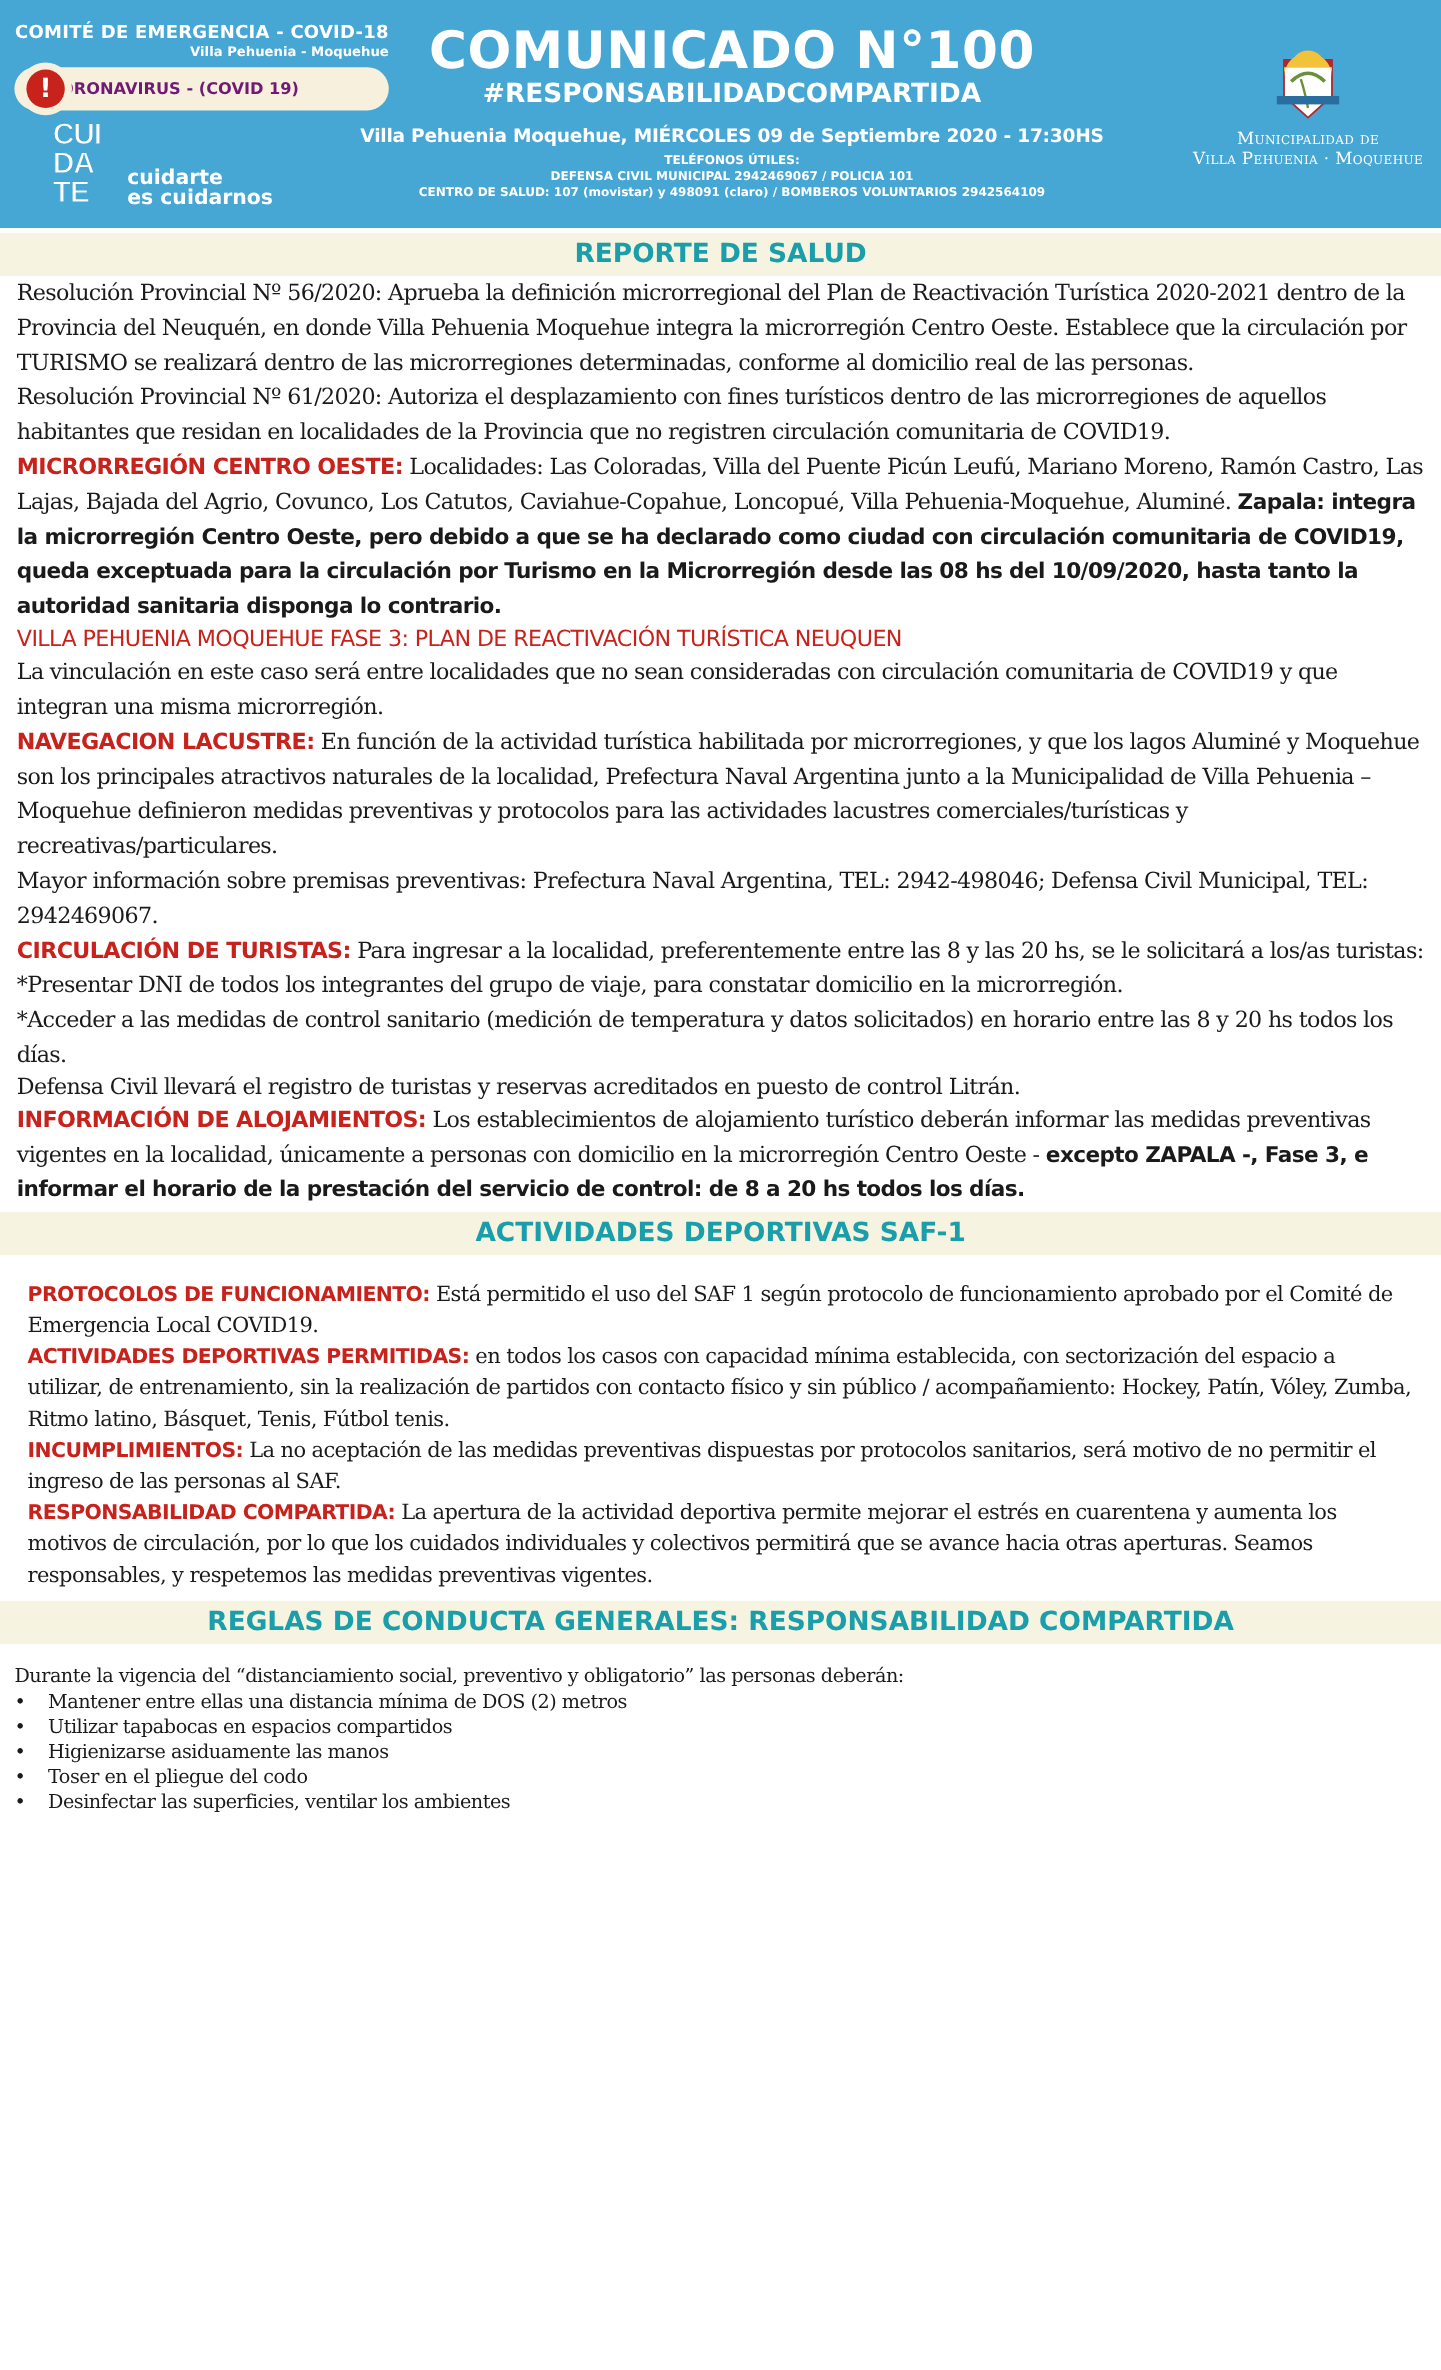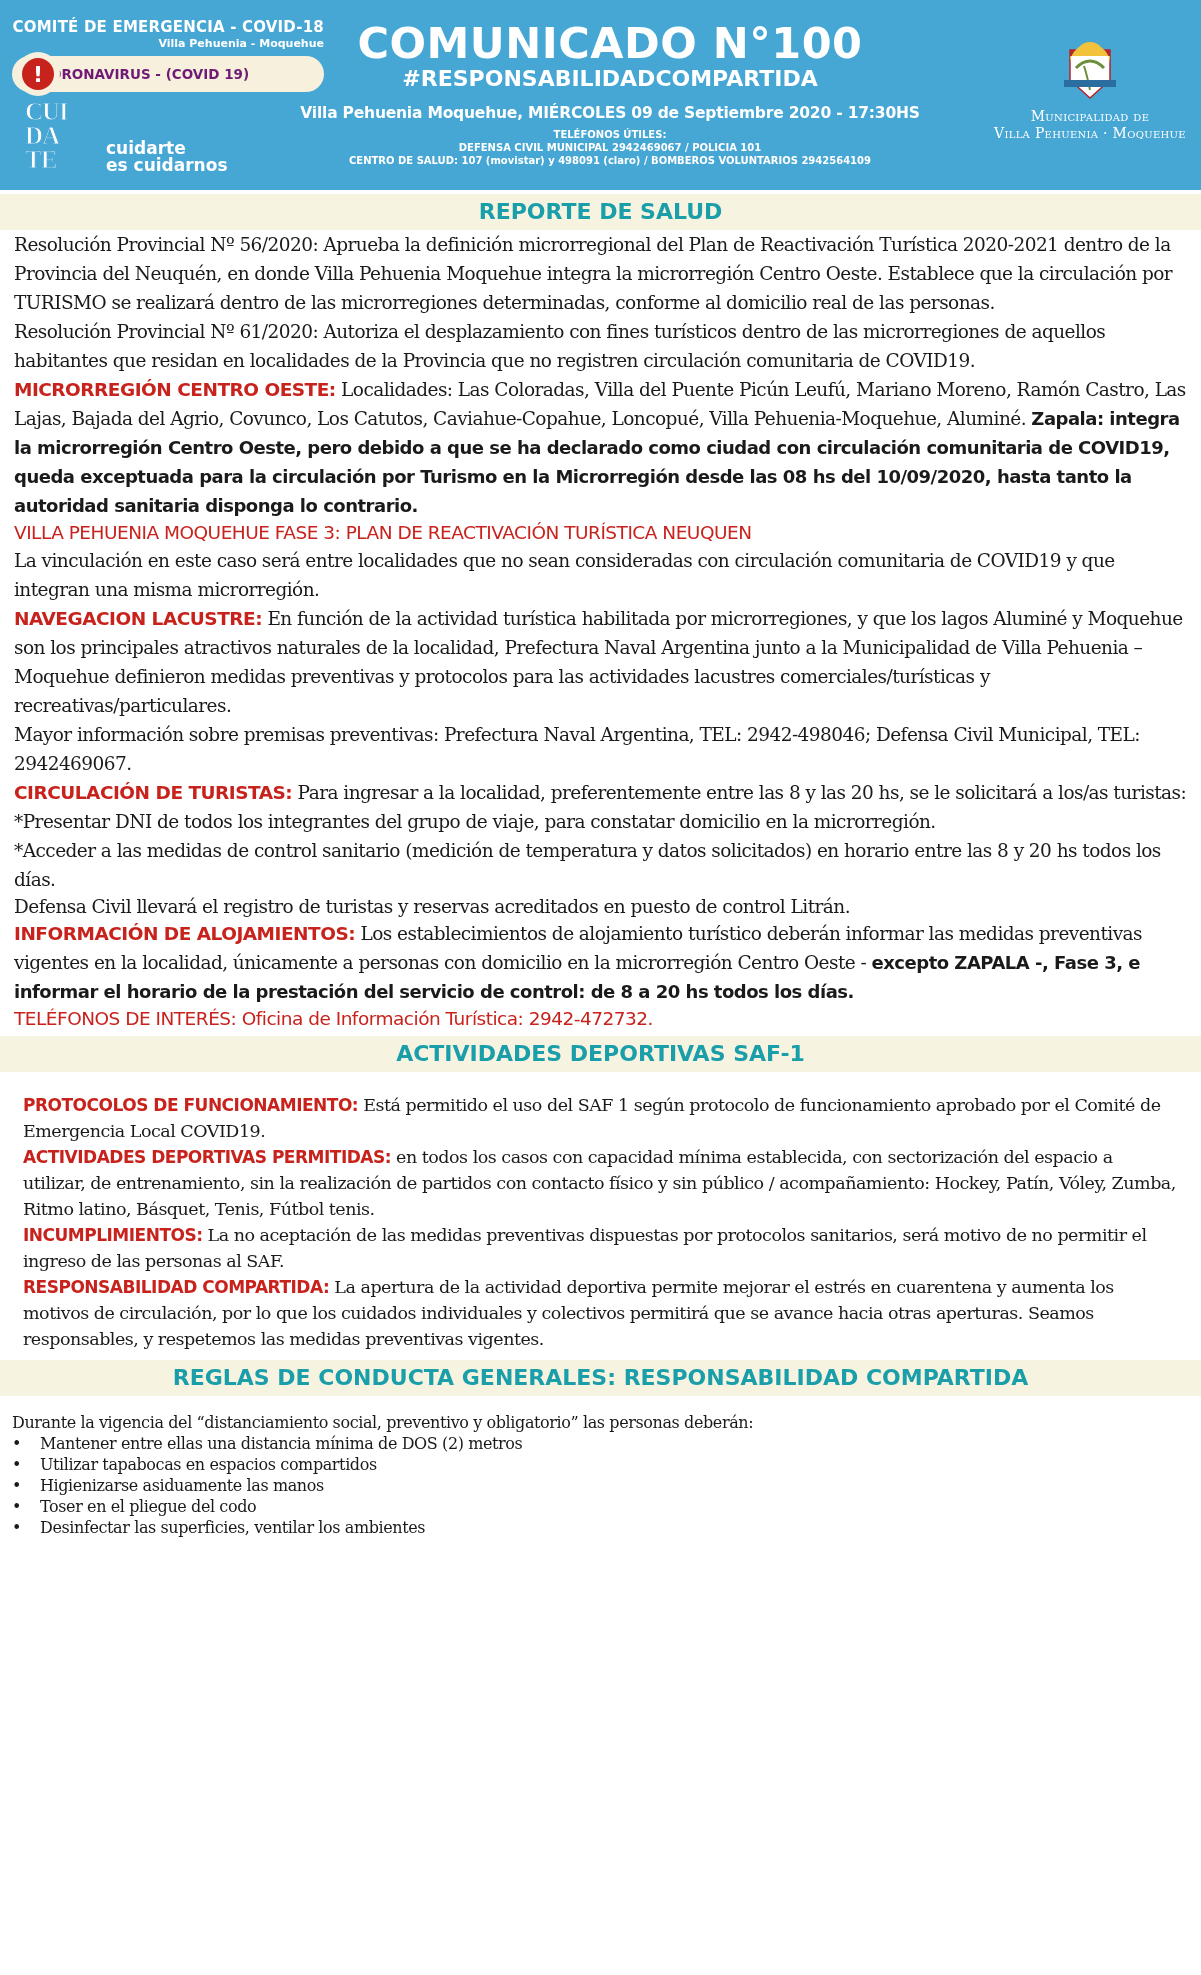--- a/index.html
+++ b/index.html
@@ -22,21 +22,21 @@
     position: absolute; left: 4px; top: -4px; width: 44px; height: 44px;
     background: #f6f0dd; border-radius: 50%; display: flex; align-items: center; justify-content: center;
   }
   .alert-icon .dot {
     width: 32px; height: 32px; border-radius: 50%; background: #c8221c;
     color: #fff; font-family: "DejaVu Sans", sans-serif; font-weight: bold; font-size: 22px;
     display: flex; align-items: center; justify-content: center;
   }
   .corona-text { margin-left: 28px; color: #701a75; font-family: "DejaVu Sans", sans-serif; font-weight: bold; font-size: 13.5px; }
   .cuidate-block { position: relative; margin-top: 8px; height: 80px; }
-  .cuidate-stack { position: absolute; left: 13px; top: 0; font-family: Liberation Serif, serif; font-weight: 900; font-size: 25px; line-height: 24px; color: #fff; letter-spacing: -1px; }
+  .cuidate-stack { position: absolute; left: 32px; top: 0; font-family: Liberation Sans, sans-serif; font-weight: 900; font-size: 25px; line-height: 24px; color: #fff; letter-spacing: -1px; }
   .cuidate-stack div { -webkit-text-stroke: 1px #46a6d4; }
   .cuidate-slogan { position: absolute; left: 94px; top: 40px; font-family: "DejaVu Sans", sans-serif; font-size: 17px; line-height: 17px; font-weight: bold; }
 
   .hdr-center { position: absolute; left: 290px; top: 20px; width: 640px; }
   .comunicado { font-family: "DejaVu Sans", sans-serif; font-weight: 900; font-size: 43px; line-height: 46px; text-align: center; letter-spacing: 0.5px; }
   .hashtag { font-family: "DejaVu Sans", sans-serif; font-weight: bold; font-size: 22px; line-height: 26px; text-align: center; }
   .date-line { font-family: "DejaVu Sans", sans-serif; font-weight: bold; font-size: 15.5px; margin-top: 12px; text-align: center; letter-spacing: -0.2px; }
   .tel-title, .tel-line { font-family: "DejaVu Sans", sans-serif; font-weight: bold; font-size: 10px; text-align: center; line-height: 13px; }
   .tel-title { margin-top: 6px; }
 
@@ -137,21 +137,20 @@
   <p class="p">Mayor información sobre premisas preventivas: Prefectura Naval Argentina, TEL: 2942-498046; Defensa Civil Municipal, TEL: 2942469067.</p>
   <p class="p">
     <span class="lbl">CIRCULACIÓN DE TURISTAS:</span><span> Para ingresar a la localidad, preferentemente entre las 8 y las 20 hs, se le solicitará a los/as turistas:</span>
   </p>
   <p class="p">*Presentar DNI de todos los integrantes del grupo de viaje, para constatar domicilio en la microrregión.</p>
   <p class="p">*Acceder a las medidas de control sanitario (medición de temperatura y datos solicitados) en horario entre las 8 y 20 hs todos los días.</p>
   <p class="p tight">Defensa Civil llevará el registro de turistas y reservas acreditados en puesto de control Litrán.</p>
   <p class="p">
     <span class="lbl">INFORMACIÓN DE ALOJAMIENTOS:</span><span> Los establecimientos de alojamiento turístico deberán informar las medidas preventivas vigentes en la localidad, únicamente a personas con domicilio en la microrregión Centro Oeste - </span><span class="bold">excepto ZAPALA -, Fase 3, e informar el horario de la prestación del servicio de control: de 8 a 20 hs todos los días.</span>
   </p>
-  <div class="red-line">TELÉFONOS DE INTERÉS: Oficina de Información Turística: 2942-472732.</div>
 </div>
 
 <div class="banner">ACTIVIDADES DEPORTIVAS SAF-1</div>
 <div class="sec2">
   <p class="p">
     <span class="lbl">PROTOCOLOS DE FUNCIONAMIENTO:</span><span> Está permitido el uso del SAF 1 según protocolo de funcionamiento aprobado por el Comité de Emergencia Local COVID19.</span>
   </p>
   <p class="p">
     <span class="lbl">ACTIVIDADES DEPORTIVAS PERMITIDAS:</span><span> en todos los casos con capacidad mínima establecida, con sectorización del espacio a utilizar, de entrenamiento, sin la realización de partidos con contacto físico y sin público / acompañamiento: Hockey, Patín, Vóley, Zumba, Ritmo latino, Básquet, Tenis, Fútbol tenis.</span>
   </p>

